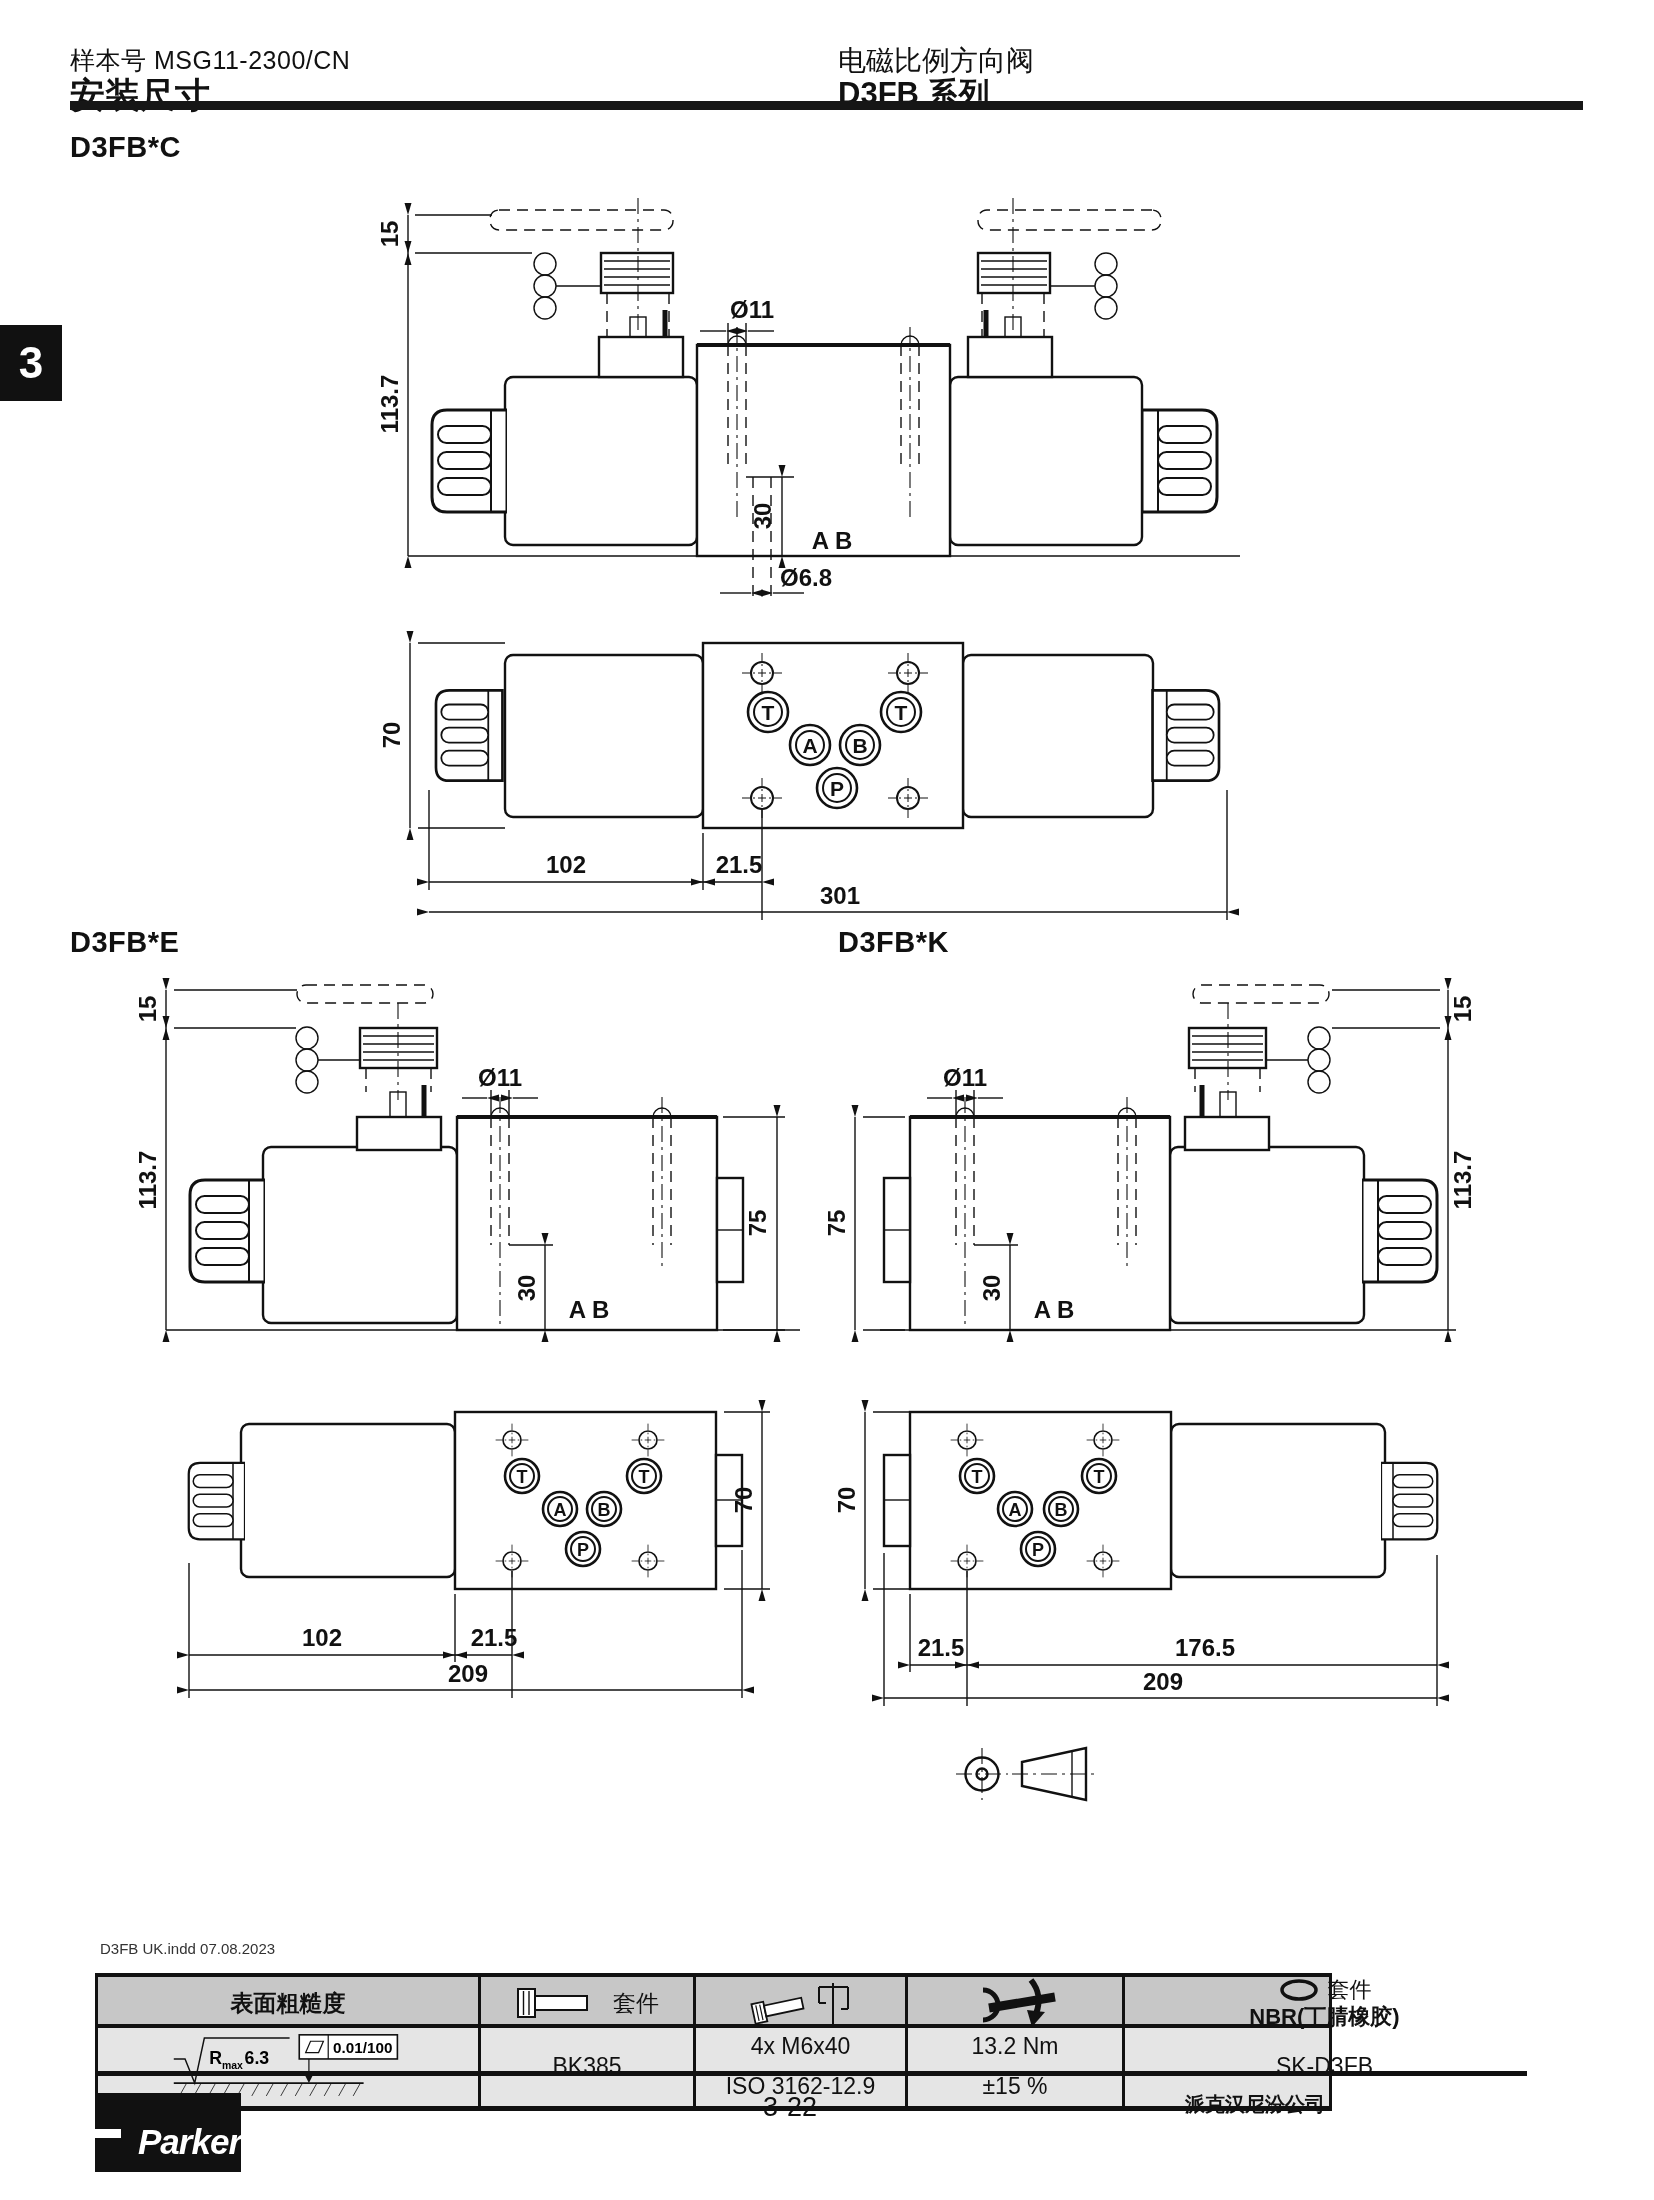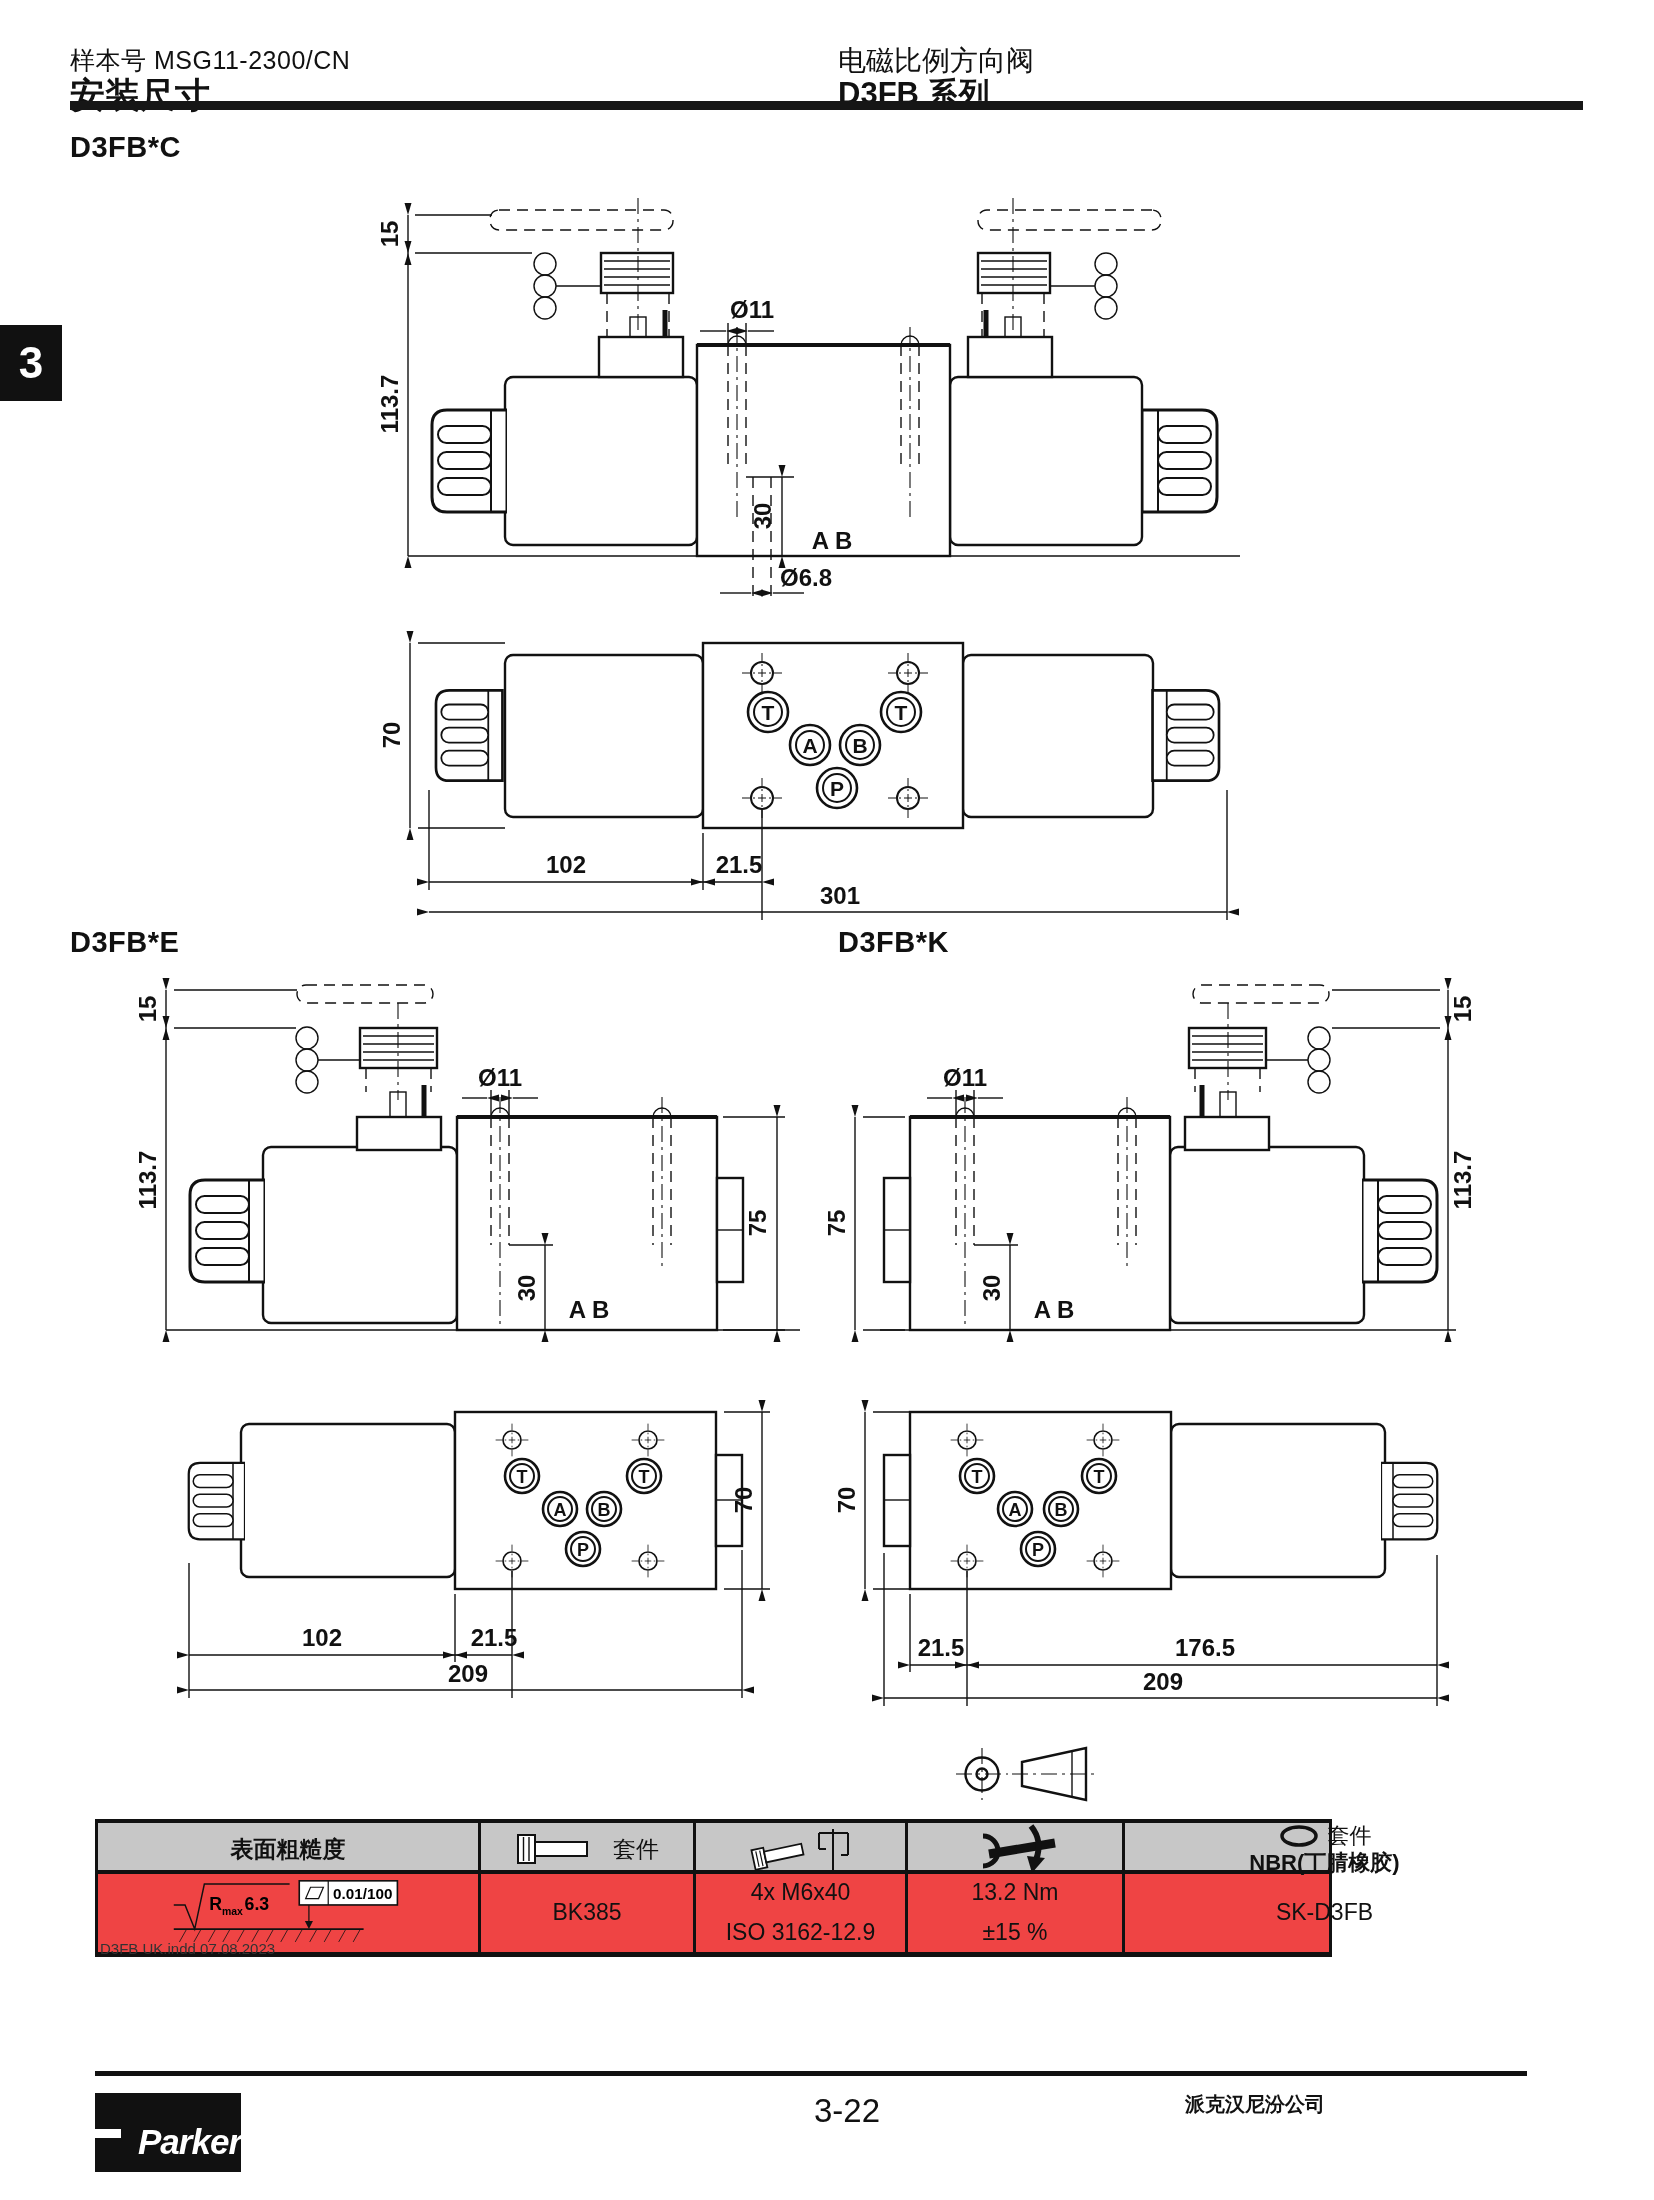--- a/index.html
+++ b/index.html
@@ -25,39 +25,39 @@
   .dash{fill:none;stroke:#111;stroke-width:1.4;stroke-dasharray:11 7}
   .dashdot{fill:none;stroke:#111;stroke-width:1.1;stroke-dasharray:16 5 3 5}
   .dimln{fill:none;stroke:#111;stroke-width:1.4}
   text.dim{font:700 24px "Liberation Sans",sans-serif;fill:#111;text-anchor:middle}
   text.dimL{text-anchor:start}
   .pc1{fill:#fff;stroke:#111;stroke-width:2.6}
   .pc2{fill:none;stroke:#111;stroke-width:2}
   text.pt{font:700 21px "Liberation Sans",sans-serif;fill:#111;text-anchor:middle}
   text.pt2{font:700 18px "Liberation Sans",sans-serif;fill:#111;text-anchor:middle}
   
-  .spec-table{left:95px;top:1819px;width:1237px;border:3px solid #111;border-top-width:4px;border-bottom-width:5px;background:#ef4444}
+  .spec-table{left:95px;top:1973px;width:1237px;border:3px solid #111;border-top-width:4px;border-bottom-width:5px;background:#e5e5e5}
   .thead{display:grid;grid-template-columns:383px 215px 212px 217px 399px;background:#c7c7c7;border-bottom:4px solid #111;height:51px}
   .trow{display:grid;grid-template-columns:383px 215px 212px 217px 399px;height:78px}
   .th,.td{border-right:3px solid #111;display:flex;align-items:center;justify-content:center;gap:10px;text-align:center}
   .th:last-child,.td:last-child{border-right:none}
   .th{font-size:23px}
   .th .hdr-strong{font-weight:700}
   .td{font-size:23px;line-height:1.35;flex-direction:column}
   .td2l div{line-height:1.3}
   .th5{flex-direction:column;gap:2px;line-height:1.15}
   .th5 .l1{display:flex;align-items:center;gap:8px;font-size:22px}
   .th5 .l2{font-size:22px;font-weight:700}
   
   .file-note{left:100px;top:1940px;font-size:15px;color:#333}
   .footer-rule{left:95px;top:2071px;width:1432px;height:5px;background:#111}
   .parker-logo{left:95px;top:2093px;width:146px;height:79px;background:#111;color:#fff;display:flex;align-items:flex-end;justify-content:flex-end;padding-bottom:10px;position:absolute}
   .parker-logo .word{font-size:35px;font-weight:700;font-style:italic;letter-spacing:-1px}
   .logo-notch{position:absolute;left:0;top:36px;width:26px;height:9px;background:#fff}
-  .page-number{left:700px;top:2092px;width:180px;text-align:right;font-size:33px}
+  .page-number{left:700px;top:2092px;width:180px;text-align:center;font-size:27px}
   .company-name{left:1185px;top:2091px;font-size:20px;font-weight:700}
 </style>
 </head>
 <body>
 
 <svg class="abs" width="1654" height="2200" viewBox="0 0 1654 2200" style="left:0;top:0">
   <defs>
     <marker id="arr" viewBox="0 0 14 10" refX="1" refY="5" markerWidth="14" markerHeight="10" orient="auto-start-reverse" markerUnits="userSpaceOnUse">
       <path d="M1 5 L13 1.5 L13 8.5 Z" fill="#111"></path>
     </marker>

